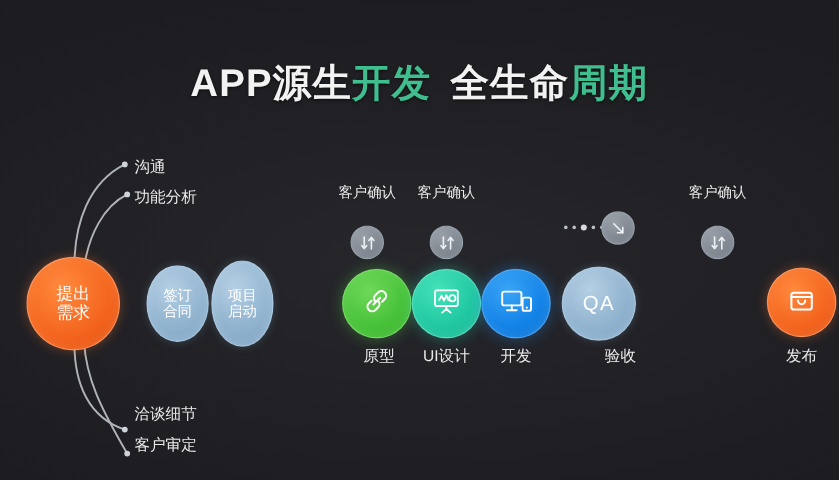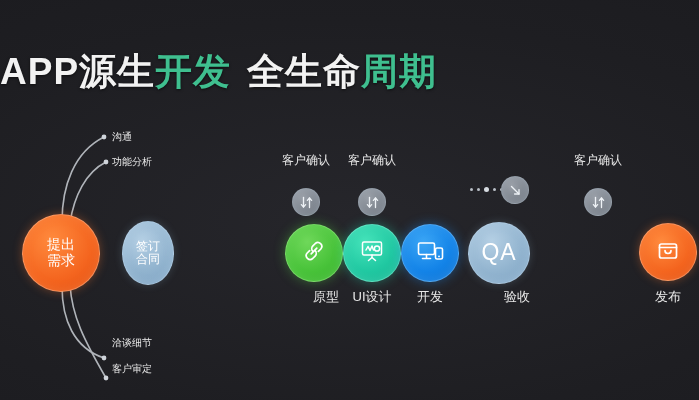--- a/index.html
+++ b/index.html
@@ -17,22 +17,22 @@
     inset: 0;
     width: 699px; height: 400px;
     background: radial-gradient(ellipse 120% 90% at 50% 55%, #26262b 0%, #1e1e22 55%, #1a1a1e 100%);
   }
 
   
   .title {
     position: absolute;
     top: 52px;
     left: 0; right: 0;
-    text-align: left;
-    font-size: 37px;
+    text-align: center;
+    font-size: 32px;
     font-weight: bold;
     letter-spacing: 1px;
     color: #f2f2f2;
     white-space: nowrap;
     line-height: 1.1;
     text-shadow: 0 1px 3px rgba(0,0,0,.6);
   }
   .title .grn { color: #3fbf8f; }
   .title .gap { display: inline-block; width: 16px; }
 
@@ -94,21 +94,21 @@
     color: #e9e9e9;
     font-size: 13px;
     white-space: nowrap;
     z-index: 3;
   }
 
   
   .branch-label {
     position: absolute;
     color: #eaeaea;
-    font-size: 10px;
+    font-size: 13px;
     white-space: nowrap;
     z-index: 3;
   }
 
   
   .marker {
     position: absolute;
     z-index: 3;
     text-align: center;
   }
@@ -253,20 +253,25 @@
       <span>提出</span><br><span>需求</span>
     </span>
   </div>
 
   <div class="node n-steel" style="left:122px; top:221px; width:52px; height:64px; font-size:12px;">
     <span class="ntext">
       <span>签订</span><br><span>合同</span>
     </span>
   </div>
 
+  <div class="node n-steel" style="left:176px; top:217px; width:52px; height:72px; font-size:12px;">
+    <span class="ntext">
+      <span>项目</span><br><span>启动</span>
+    </span>
+  </div>
 
   <div class="node n-green" style="left:285px; top:224px; width:58px; height:58px;">
     <span>
       <svg width="28" height="28" viewBox="0 0 28 28" fill="none" stroke="#ffffff" stroke-width="1.7" stroke-linecap="round">
         <path d="M11.2 16.8 L16.8 11.2"></path>
         <path d="M9.6 13.6 L7.2 16 a3.9 3.9 0 0 0 5.5 5.5 l2.4-2.4 a3.9 3.9 0 0 0 0-5.5"></path>
         <path d="M18.4 14.4 L20.8 12 a3.9 3.9 0 0 0-5.5-5.5 L12.9 8.9 a3.9 3.9 0 0 0 0 5.5"></path>
       </svg>
     </span>
   </div>
@@ -288,34 +293,34 @@
       <svg width="32" height="30" viewBox="0 0 32 30" fill="none" stroke="#ffffff" stroke-width="1.6" stroke-linecap="round" stroke-linejoin="round">
         <rect x="4.5" y="7" width="16" height="11.5" rx="1.6"></rect>
         <path d="M12.5 18.5 L12.5 21.5"></path>
         <path d="M8.5 22.5 L16.5 22.5"></path>
         <rect x="21.5" y="12" width="7" height="11" rx="1.6"></rect>
         <circle cx="25" cy="20.4" r="0.9" fill="#ffffff" stroke="none"></circle>
       </svg>
     </span>
   </div>
 
-  <div class="node n-steel" style="left:468px; top:222px; width:62px; height:62px; font-size:23px; letter-spacing:1px;">
+  <div class="node n-steel" style="left:468px; top:222px; width:62px; height:62px; font-size:17px; letter-spacing:1px;">
     <span class="ntext">QA</span>
   </div>
 
 
   <div class="node n-orange" style="left:639px; top:223px; width:58px; height:58px;">
     <span>
       <svg width="28" height="28" viewBox="0 0 28 28" fill="none" stroke="#ffffff" stroke-width="1.7" stroke-linecap="round" stroke-linejoin="round">
         <rect x="5.5" y="8" width="17" height="14" rx="2"></rect>
         <path d="M5.5 11.5 L22.5 11.5"></path>
         <path d="M11 14.5 a3 3 0 0 0 6 0"></path>
       </svg>
     </span>
   </div>
 
-  <div class="caption" style="left:297px; top:288px; width:58px;">原型</div>
+  <div class="caption" style="left:271px; top:288px; width:58px;text-align:right;">原型</div>
   <div class="caption" style="left:343px; top:288px; width:58px;">UI设计</div>
   <div class="caption" style="left:401px; top:288px; width:58px;">开发</div>
   <div class="caption" style="left:468px; top:288px; width:62px;text-align:right;">验收</div>
   <div class="caption" style="left:639px; top:288px; width:58px;">发布</div>
 
 </div>
 
 </body></html>

